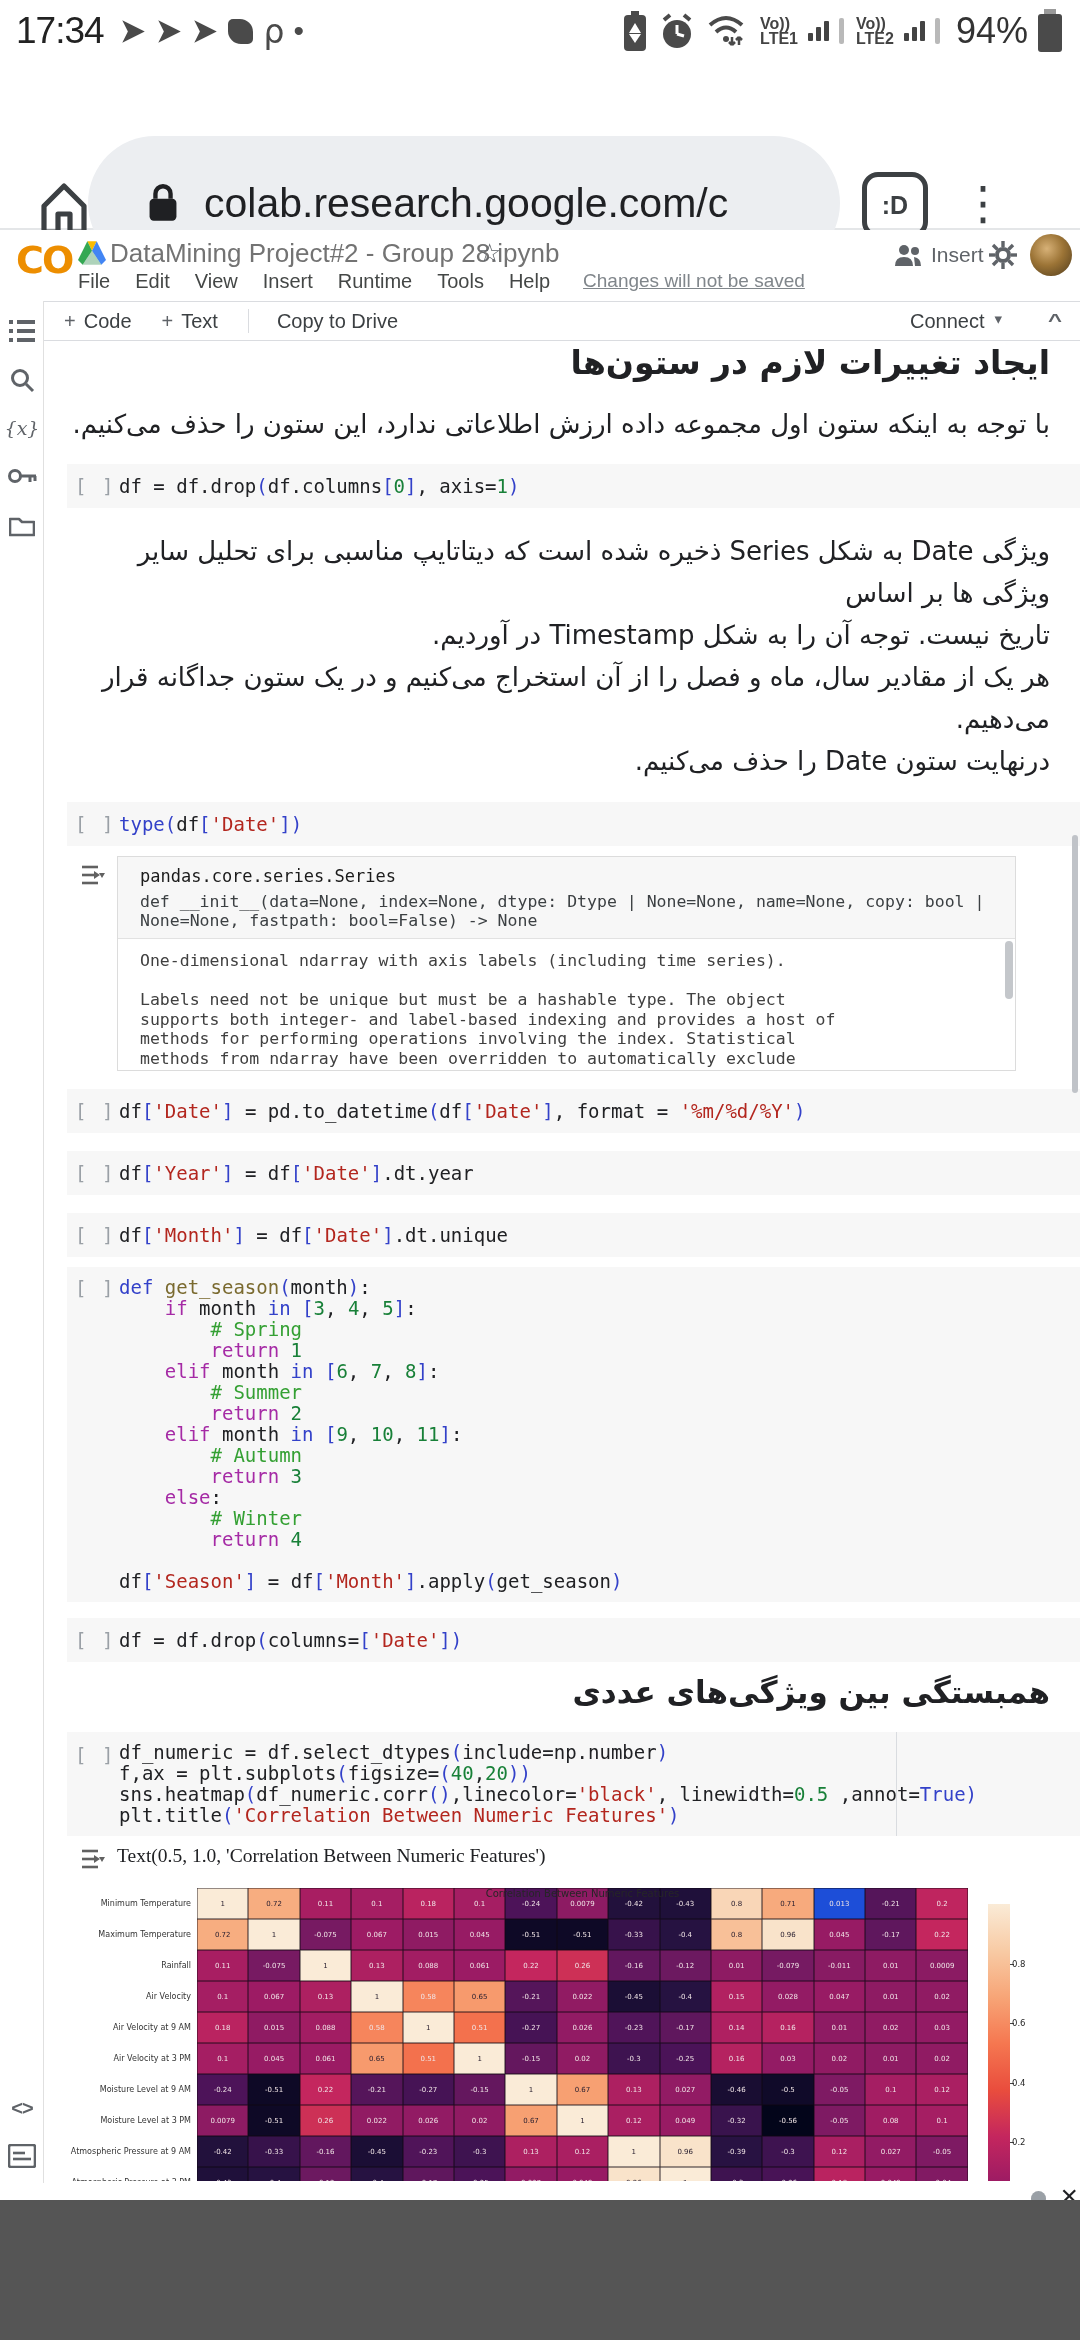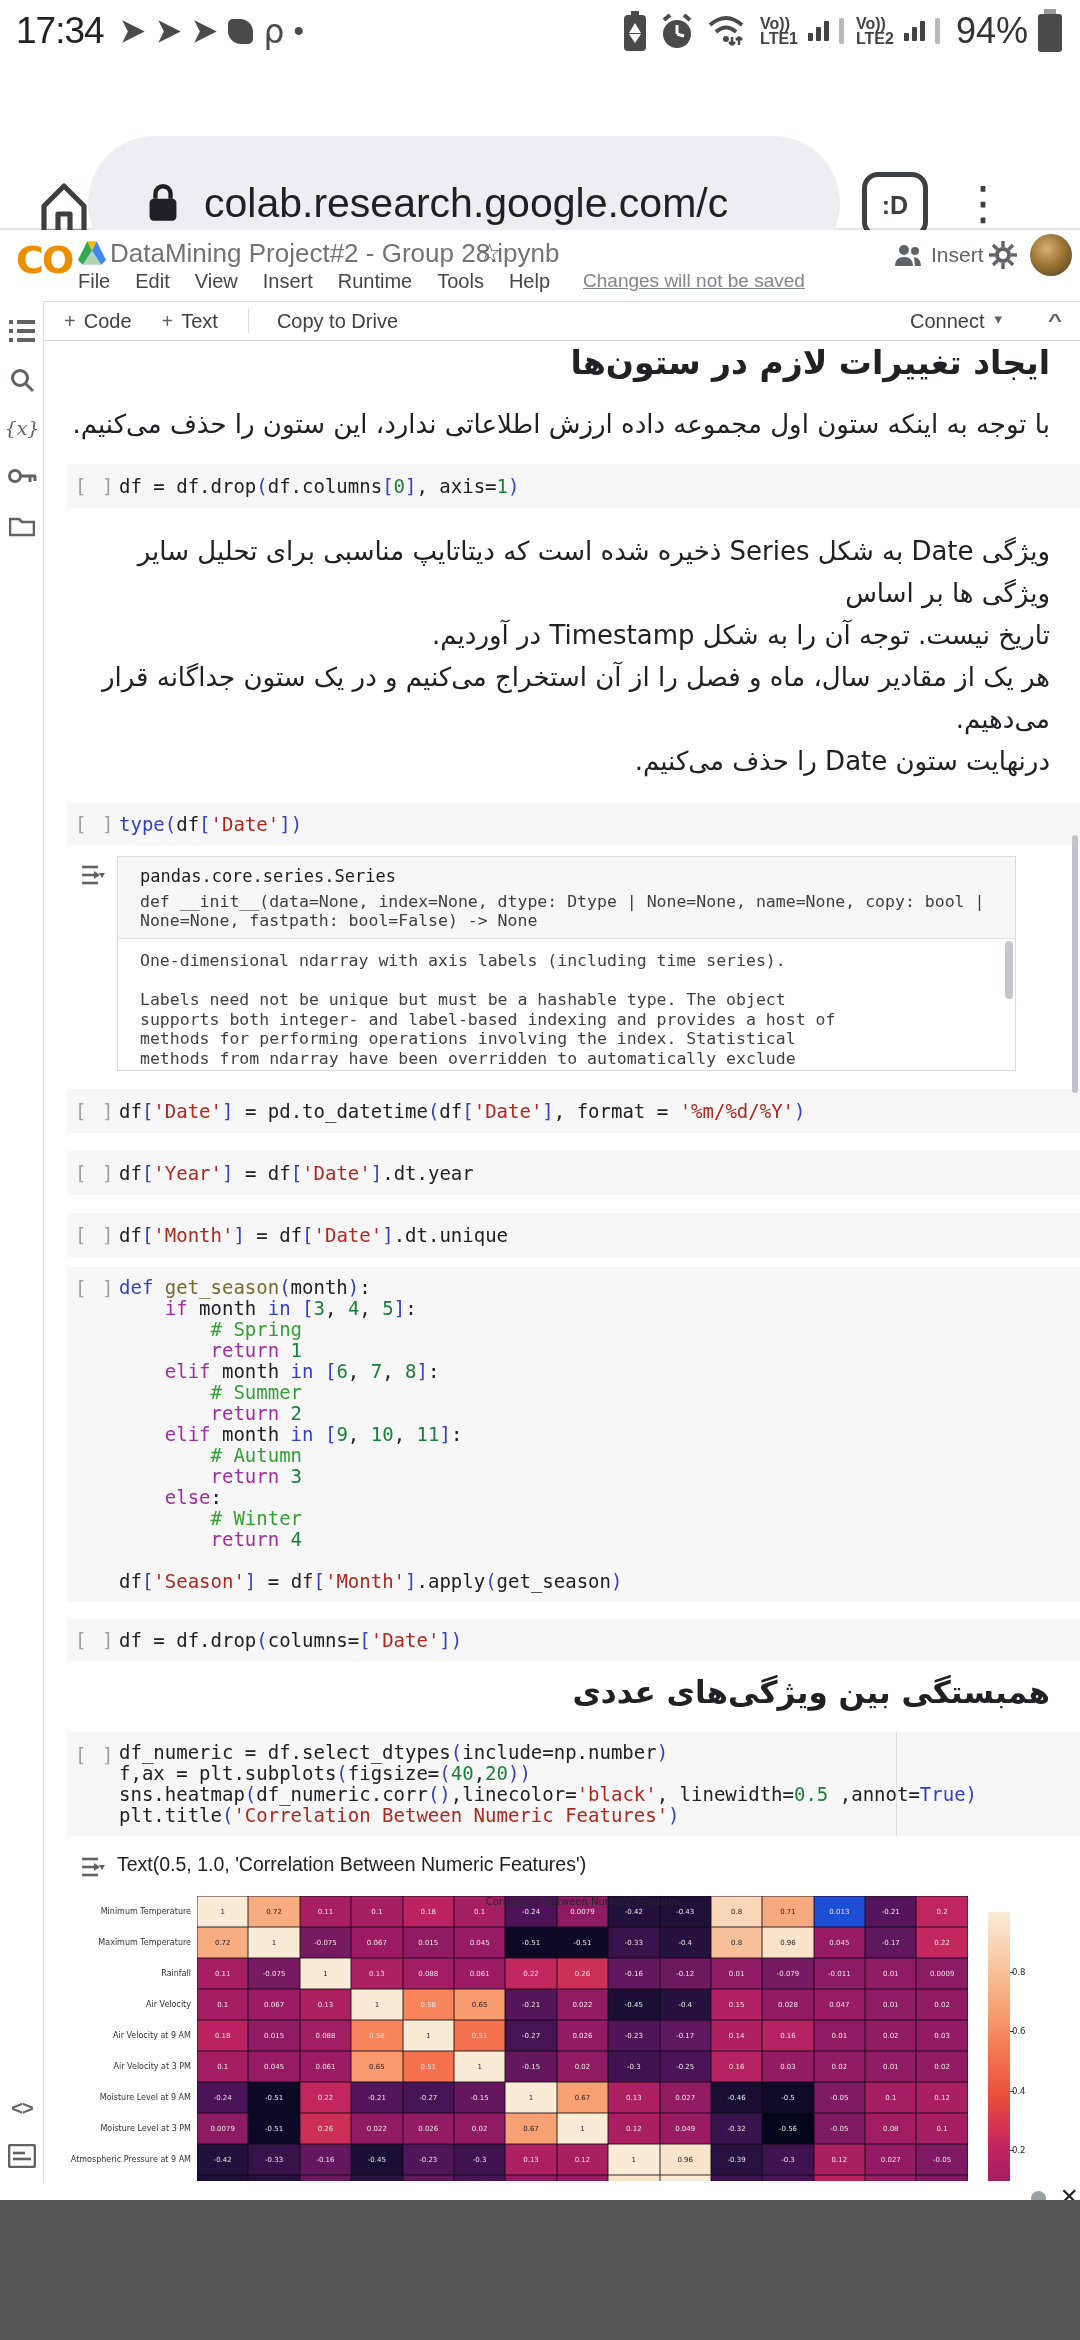--- a/index.html
+++ b/index.html
@@ -92,21 +92,21 @@
   .outrow { display:flex; margin-top:10px; }
   .outicon { width:50px; flex:0 0 auto; padding-top:6px; padding-left:12px; color:#616161;}
   .docbox { width:899px; border:1px solid #dcdcdc; font-family:"DejaVu Sans Mono",monospace; }
   .dochead { background:#f7f7f7; border-bottom:1px solid #e2e2e2; padding:10px 10px 8px 22px;
              font-size:16.5px; line-height:19px; color:#3c4043;}
   .doctitle { font-weight:normal; font-size:17px; color:#1b1b1b; margin-bottom:6px;}
   .docbody { position:relative; background:#fff; height:131px; overflow:hidden;
              padding:12px 18px 0 22px; font-size:16.5px; line-height:19.5px; color:#404040;}
   .docbody .ln { min-height:19.5px; white-space:pre; }
   .boxscroll { position:absolute; right:2px; top:2px; width:8px; height:58px; background:#c4c7cb; border-radius:4px;}
-  .textout { display:flex; margin-top:12px; align-items:center; font-family:Liberation Sans, sans-serif;
+  .textout { display:flex; margin-top:4px; align-items:center; font-family:Liberation Serif, serif;
              font-size:19.5px; color:#202124;}
 
   
   .fig { position:relative; margin-top:2px; width:1010px; }
   .hm-title { position:absolute; top:0; left:130px; width:771px; text-align:center; font-size:10px;
               color:#262626; font-family:"DejaVu Sans",sans-serif;}
   .hm-rows { margin-top:16px; }
   .hm-row { display:flex; height:31px; }
   .hm-label { width:130px; flex:0 0 auto; font-size:8px; color:#333; text-align:right; padding-right:6px;
               display:flex; align-items:center; justify-content:flex-end; font-family:"DejaVu Sans",sans-serif;}

